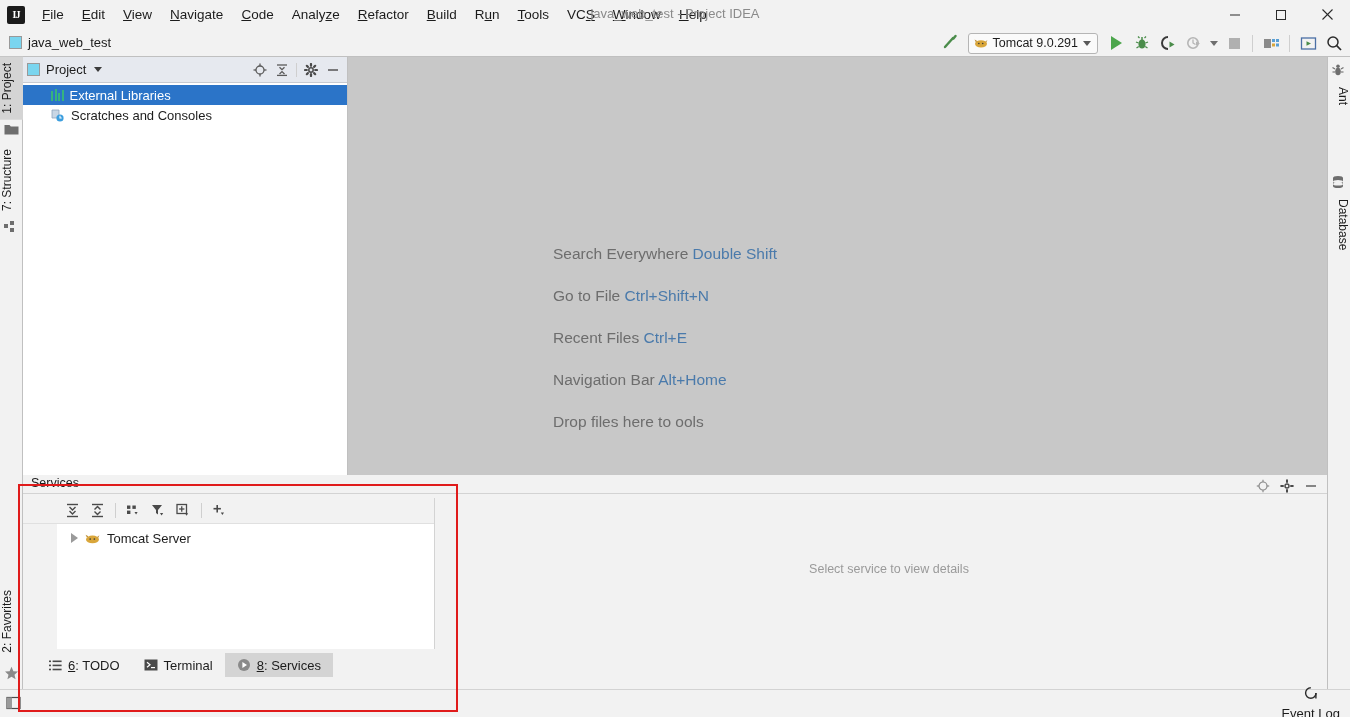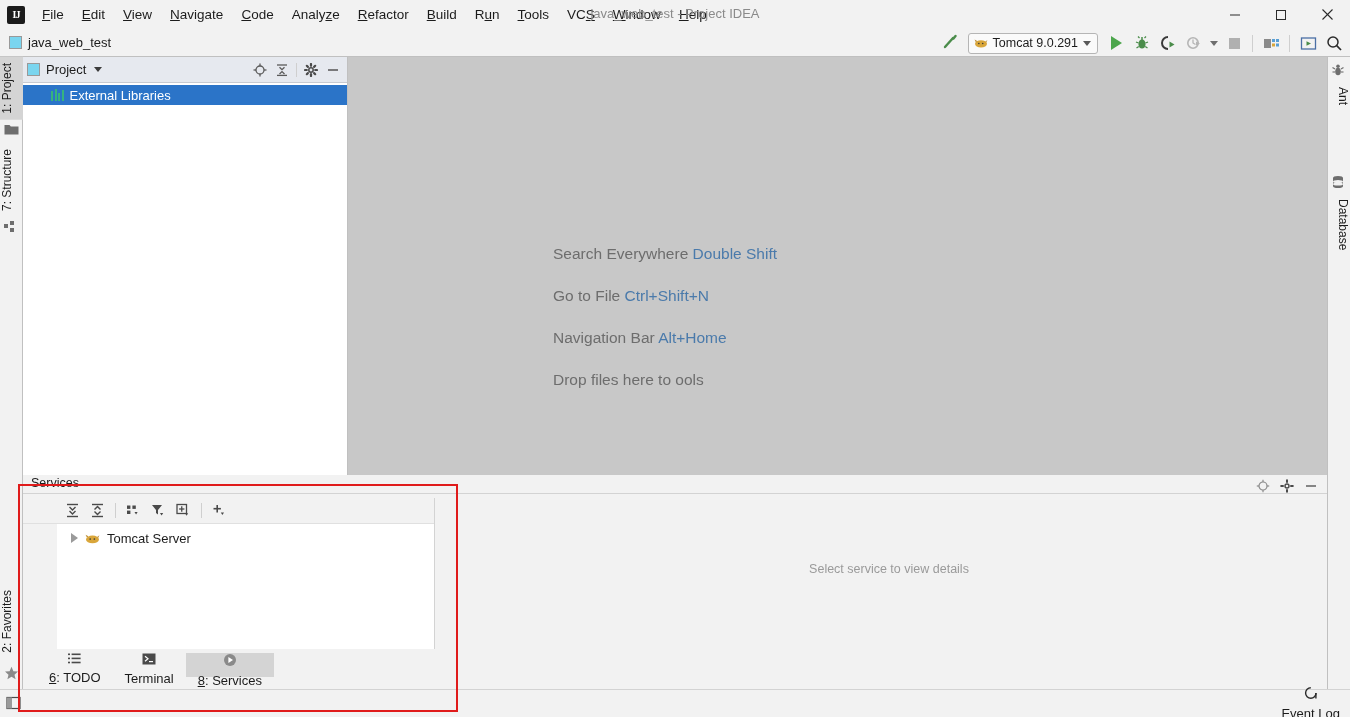--- a/index.html
+++ b/index.html
@@ -160,21 +160,21 @@
   .svc-right { flex: 1; background: #f2f2f2; display: flex; align-items: center; justify-content: center; }
   .svc-placeholder { font-size: 12.5px; color: #9a9a9a; margin-top: -10px; }
 
   
   .bottom-tabs {
     position: absolute; left: 0; bottom: 0; height: 24px;
     display: flex; align-items: center; gap: 0px;
   }
   .btab {
     display: flex; align-items: center; gap: 6px; height: 24px;
-    padding: 0 12px; font-size: 13px; color: #1c1c1c; flex-direction: column;
+    padding: 0 12px; font-size: 13px; color: #1c1c1c;
   }
   .btab.active { background: #d4d4d4; }
   .btab u { text-decoration: underline; }
 
   
   .statusbar {
     position: absolute; left: 0; bottom: 0; width: 1350px; height: 28px;
     background: #f2f2f2; border-top: 1px solid #d3d3d3;
     display: flex; align-items: center;
   }
@@ -412,32 +412,46 @@
     <div class="tree">
       <div class="tree-row selected">
         <span class="lib-icon">
           <i style="height:10px;background:#36b37e"></i>
           <i style="height:12px;background:#36b37e"></i>
           <i style="height:8px;background:#36b37e"></i>
           <i style="height:11px;background:#36b37e"></i>
         </span>
         <span>External Libraries</span>
       </div>
+      <div class="tree-row">
+        <span class="scratch-icon">
+          <svg width="14" height="13" viewBox="0 0 14 13">
+            <path d="M1 1 L8 1 L8 9 L1 9 Z" fill="#c9d6e4" stroke="#8fa5bd" stroke-width="0.8"></path>
+            <circle cx="9" cy="9" r="3.6" fill="#3c9ede"></circle>
+            <path d="M9 6.8 L9 9 L10.7 9" fill="none" stroke="#ffffff" stroke-width="1.1"></path>
+          </svg>
+        </span>
+        <span>Scratches and Consoles</span>
+      </div>
     </div>
   </div>
 
   <div class="editor-area">
     <div class="hints">
       <div class="hint">
         <span>Search Everywhere</span>
         <b>Double Shift</b>
       </div>
       <div class="hint">
         <span>Go to File</span>
         <b>Ctrl+Shift+N</b>
+      </div>
+      <div class="hint">
+        <span>Recent Files</span>
+        <b>Ctrl+E</b>
       </div>
       <div class="hint">
         <span>Navigation Bar</span>
         <b>Alt+Home</b>
       </div>
       <div class="hint">
         <span>Drop files here to ools</span>
       </div>
     </div>
   </div>

